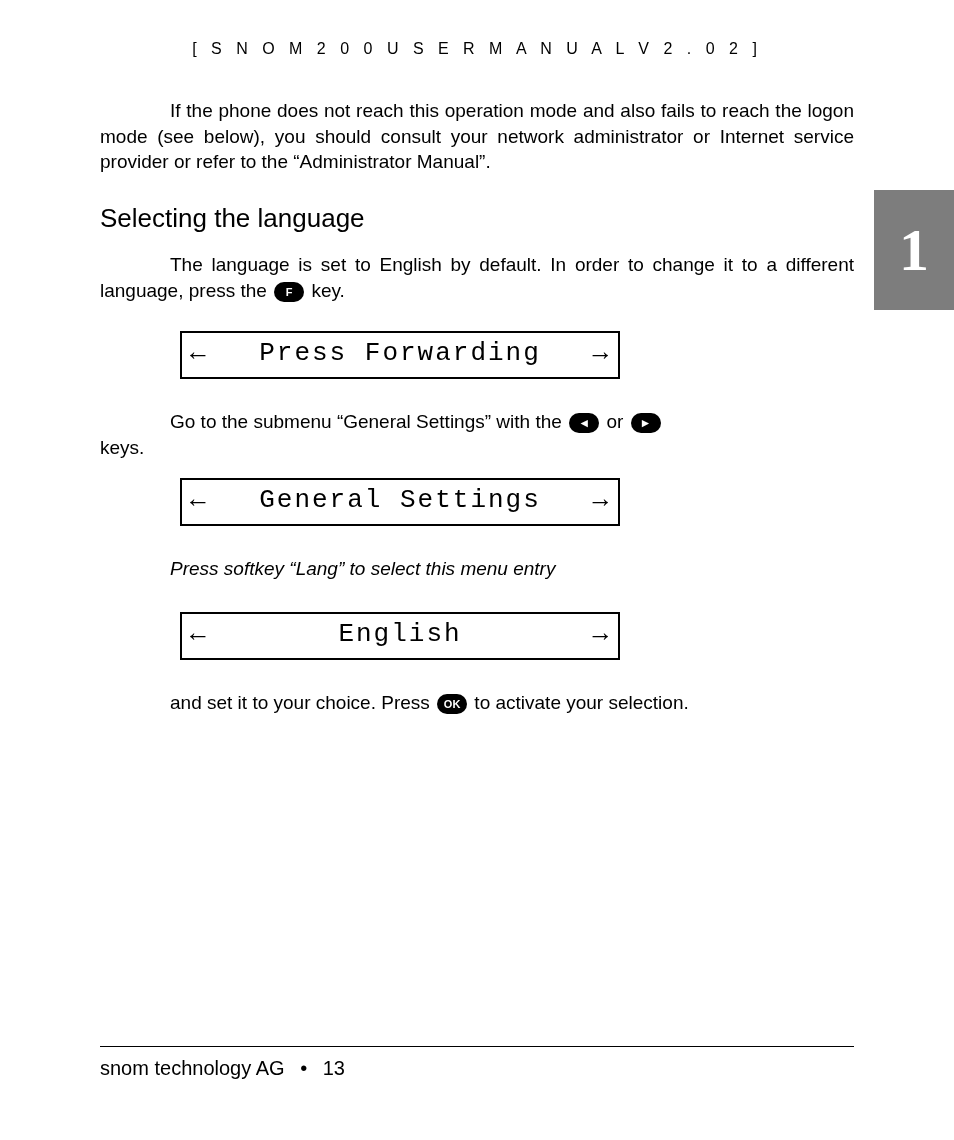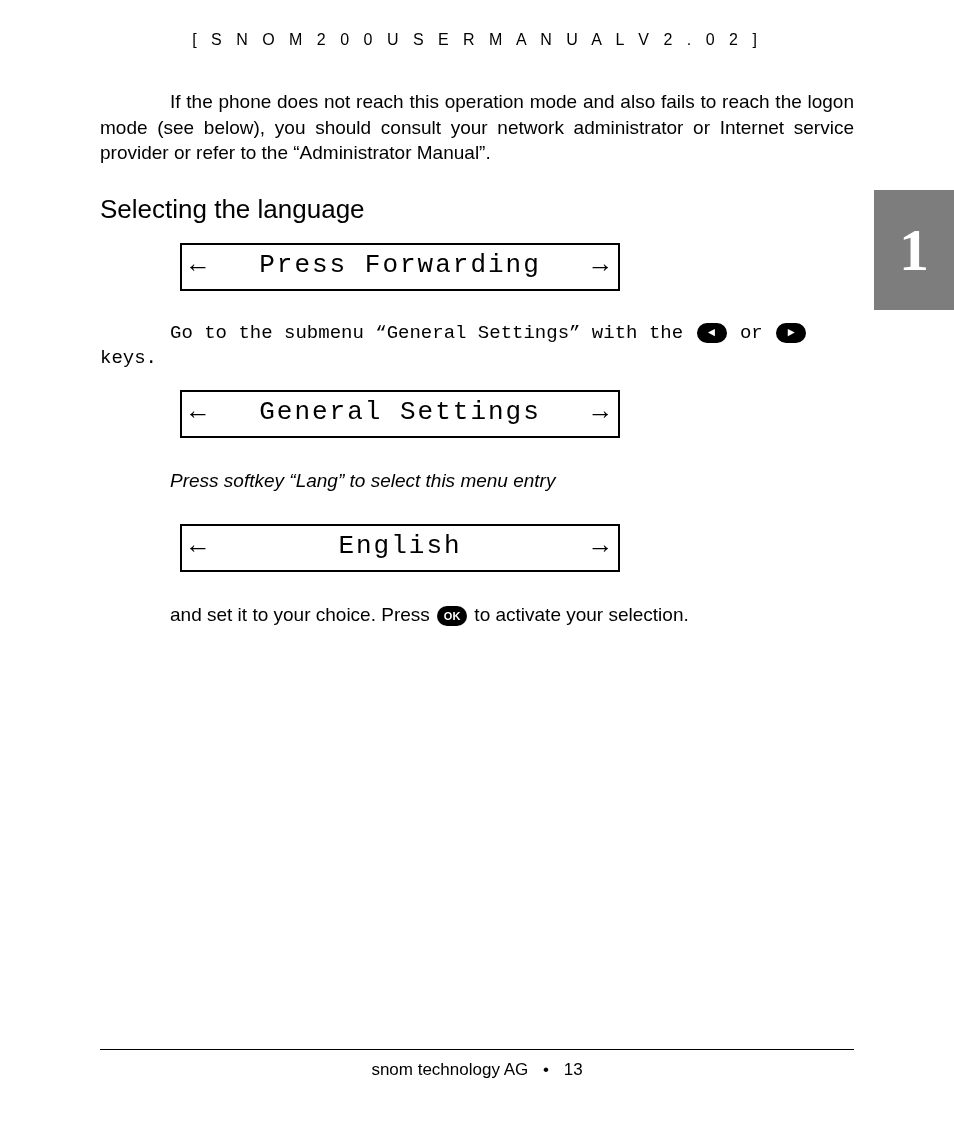--- a/index.html
+++ b/index.html
@@ -8,21 +8,21 @@
     font-family: Verdana, Geneva, sans-serif;
     font-size: 19px;
     color: #000;
     background: #fff;
     position: relative;
   }
   .page {
     position: relative;
     width: 954px;
     height: 1140px;
-    padding: 31px 100px 0 100px;
+    padding: 40px 100px 0 100px;
   }
   .header {
     text-align: center;
     font-size: 16px;
     letter-spacing: 5px;
     margin-bottom: 40px;
     color: #000;
   }
   .chapter-tab {
     position: absolute;
@@ -71,47 +71,50 @@
     min-width: 30px;
     padding: 0 4px;
     font-size: 11px;
     line-height: 20px;
     text-align: center;
     font-weight: bold;
     margin: 0 2px;
   }
   .key.arrow { font-size: 12px; padding: 0 6px; }
   .para-block { margin: 18px 0 10px 0; }
-  .para-block p { line-height: 1.35; font-family: Liberation Mono, monospace; }
+  .para-block p { line-height: 1.35; }
   .sub-indent { text-indent: 70px; }
   .footer {
     position: absolute;
     bottom: 60px;
     left: 100px;
     right: 100px;
     border-top: 1.5px solid #000;
     padding-top: 10px;
-    text-align: center;
-    font-size: 17px;
+    text-align: left;
+    font-size: 20px;
   }
   .footer .bullet { margin: 0 10px; }
 </style>
 </head>
 <body>
 
 <div class="page">
 
   <div class="header">[  S N O M  2 0 0  U S E R  M A N U A L  V 2 . 0 2  ]</div>
 
   <div class="chapter-tab">1</div>
 
   <p class="body-text indent">If the phone does not reach this operation mode and also fails to reach the logon mode (see below), you should consult your network administrator or Internet service provider or refer to the “Administrator Manual”.</p>
 
   <h2 class="section-heading">Selecting the language</h2>
 
+  <p class="body-text">
+    <span class="sub-indent" style="display:inline-block;width:70px;"></span><span>The language is set to English by default. In order to change it to a different language, press the </span><span class="key">F</span><span> key.</span>
+  </p>
 
   <div class="lcd">
     <div class="row">
       <span>←</span>
       <span>Press Forwarding</span>
       <span>→</span>
     </div>
   </div>
 
   <div class="para-block">

